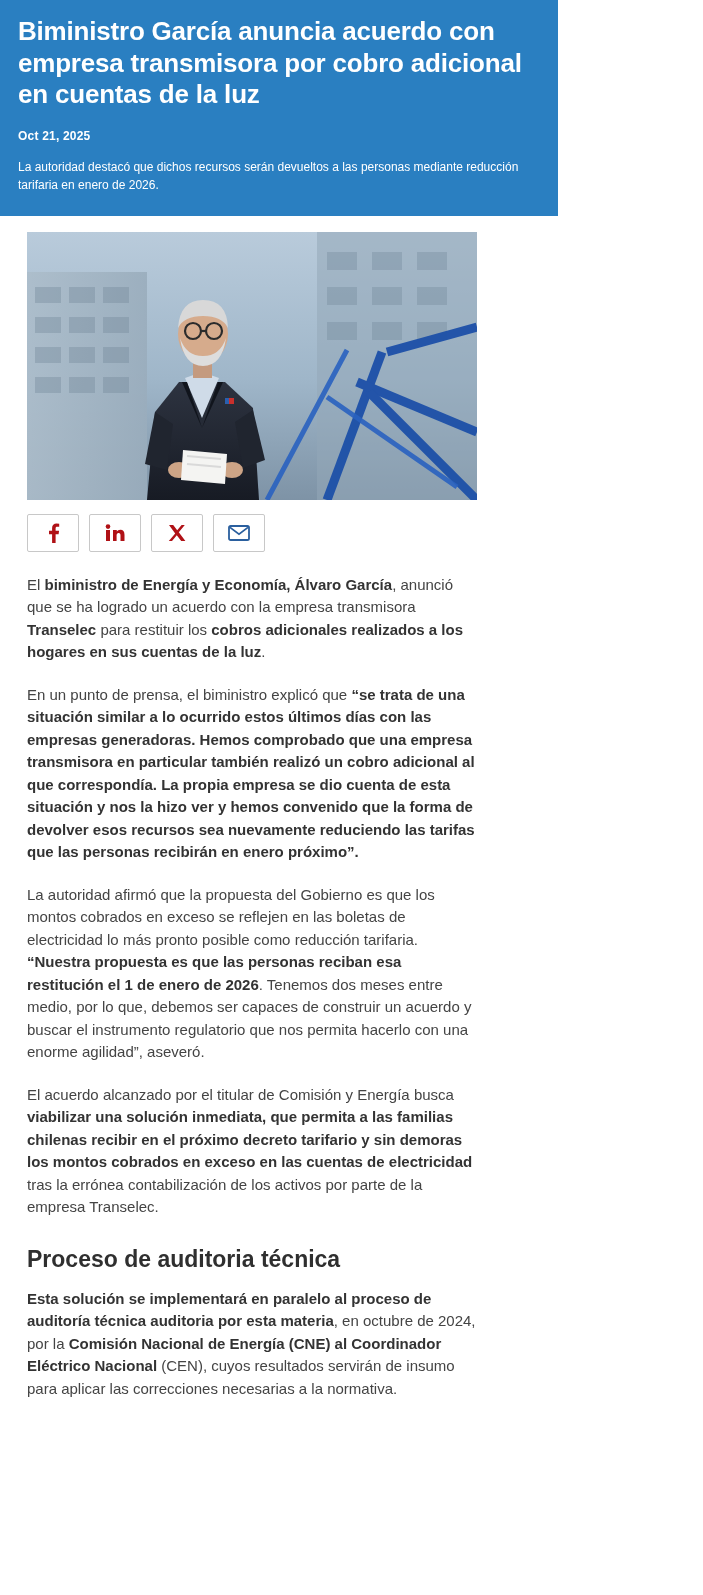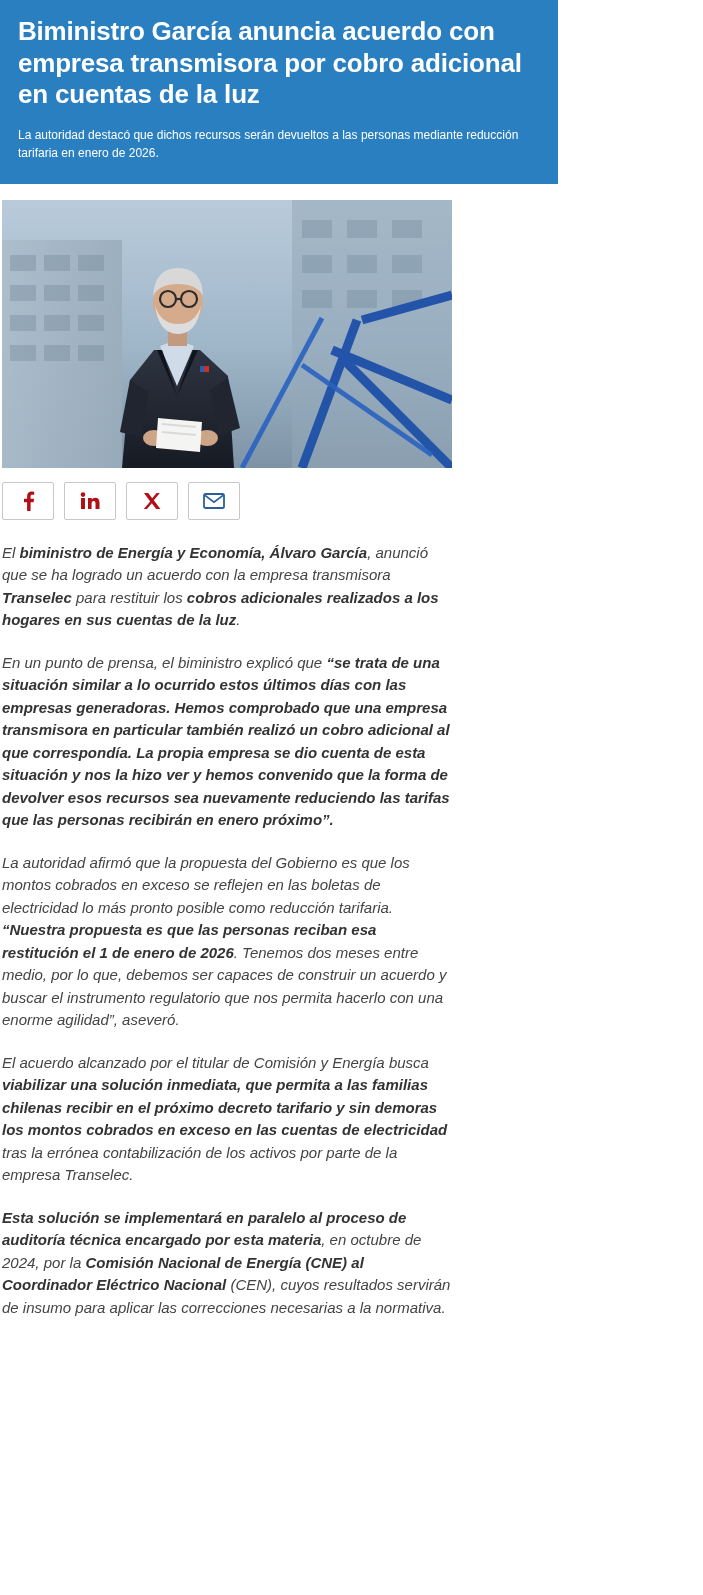--- a/index.html
+++ b/index.html
@@ -40,23 +40,22 @@
   }
   .header .lede {
     margin-top: 16px;
     font-size: 12px;
     line-height: 1.45;
     font-weight: normal;
   }
 
   
   .body-wrap {
-    padding: 16px 16px 24px 2px;
-    box-sizing: border-box;
-    font-style: italic;
+    padding: 16px 16px 24px 27px;
+    box-sizing: border-box;
   }
 
   .figure {
     width: 450px;
     height: 268px;
     overflow: hidden;
     position: relative;
     background: #9bb2c6;
     border: 0;
   }
@@ -103,20 +102,21 @@
     color: #2f2f2f;
   }
 </style>
 </head>
 <body>
 
 <div class="page">
 
   <div class="header">
     <h1>Biministro García anuncia acuerdo con empresa transmisora por cobro adicional en cuentas de la luz</h1>
+    <div class="date">Oct 21, 2025</div>
     <div class="lede">La autoridad destacó que dichos recursos serán devueltos a las personas mediante reducción tarifaria en enero de 2026.</div>
   </div>
 
   <div class="body-wrap">
 
     <div class="figure">
       <svg width="450" height="268" viewBox="0 0 450 268" xmlns="http://www.w3.org/2000/svg">
         <defs>
           <linearGradient id="skyg" x1="0" y1="0" x2="0" y2="1">
             <stop offset="0%" stop-color="#b9cbdb"></stop>
@@ -237,18 +237,19 @@
         </svg>
       </div>
     </div>
 
     <div class="content">
       <p><span>El </span><b>biministro de Energía y Economía, Álvaro García</b><span>, anunció que se ha logrado un acuerdo con la empresa transmisora </span><b>Transelec</b><span> para restituir los </span><b>cobros adicionales realizados a los hogares en sus cuentas de la luz</b><span>.</span></p>
       <p><span>En un punto de prensa, el biministro explicó que </span><b>“se trata de una situación similar a lo ocurrido estos últimos días con las empresas generadoras. Hemos comprobado que una empresa transmisora en particular también realizó un cobro adicional al que correspondía. La propia empresa se dio cuenta de esta situación y nos la hizo ver y hemos convenido que la forma de devolver esos recursos sea nuevamente reduciendo las tarifas que las personas recibirán en enero próximo”.</b></p>
       <p><span>La autoridad afirmó que la propuesta del Gobierno es que los montos cobrados en exceso se reflejen en las boletas de electricidad lo más pronto posible como reducción tarifaria. </span><b>“Nuestra propuesta es que las personas reciban esa restitución el 1 de enero de 2026</b><span>. Tenemos dos meses entre medio, por lo que, debemos ser capaces de construir un acuerdo y buscar el instrumento regulatorio que nos permita hacerlo con una enorme agilidad”, aseveró.</span></p>
       <p><span>El acuerdo alcanzado por el titular de Comisión y Energía busca </span><b>viabilizar una solución inmediata, que permita a las familias chilenas recibir en el próximo decreto tarifario y sin demoras los montos cobrados en exceso en las cuentas de electricidad</b><span> tras la errónea contabilización de los activos por parte de la empresa Transelec.</span></p>
 
-
-      <p><b>Esta solución se implementará en paralelo al proceso de auditoría técnica encargado por esta materia</b><span>, en octubre de 2024, por la </span><b>Comisión Nacional de Energía (CNE) al Coordinador Eléctrico Nacional</b><span> (CEN), cuyos resultados servirán de insumo para aplicar las correcciones necesarias a la normativa.</span></p>
+      <h2>Proceso de auditoria técnica</h2>
+
+      <p><b>Esta solución se implementará en paralelo al proceso de auditoría técnica auditoria por esta materia</b><span>, en octubre de 2024, por la </span><b>Comisión Nacional de Energía (CNE) al Coordinador Eléctrico Nacional</b><span> (CEN), cuyos resultados servirán de insumo para aplicar las correcciones necesarias a la normativa.</span></p>
     </div>
 
   </div>
 </div>
 
 </body></html>

